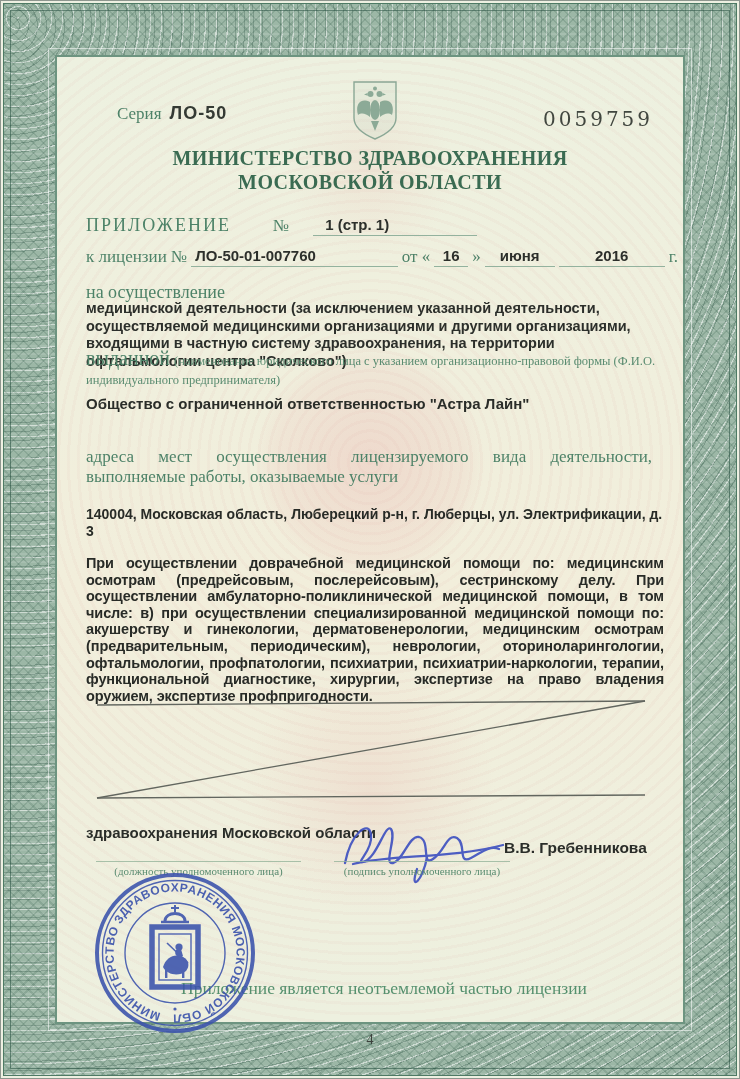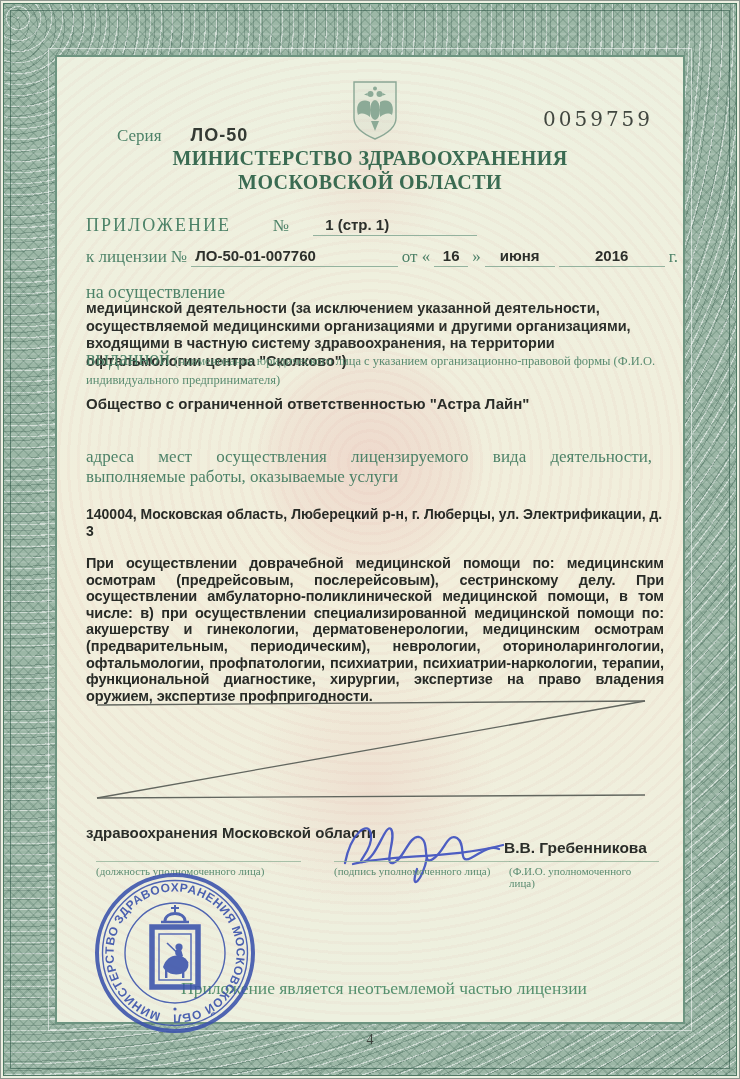--- a/index.html
+++ b/index.html
@@ -35,21 +35,21 @@
       radial-gradient(circle 120px at 50% 12%, rgba(236,190,180,.22), rgba(236,190,180,0) 70%),
       radial-gradient(circle 175px at 50% 76%, rgba(232,170,164,.22), rgba(232,170,164,0) 72%),
       repeating-radial-gradient(circle at 50% 42%, rgba(214,140,140,.06) 0 3px, rgba(214,140,140,0) 3px 10px),
       linear-gradient(180deg,#edf1e0,#f2eedb 55%,#edf0df);
   }
   
   .content{position:absolute;inset:0;}
   .abs{position:absolute;}
   .green{color:var(--green-label,#4d8268);}
 
-  .series-row{left:116px;top:124px;display:flex;align-items:baseline;gap:29px;}
+  .series-row{left:116px;top:102px;display:flex;align-items:baseline;gap:8px;}
   .series-label{font-size:17px;}
   .series-value{font-family:"Liberation Sans",sans-serif;font-weight:700;font-size:18px;color:#343a34;letter-spacing:1px;}
   .serial{left:542px;top:106px;font-family:"DejaVu Serif",serif;font-size:20px;letter-spacing:3px;color:#41463f;}
   .arms{left:349px;top:79px;}
   .title{left:0;right:0;top:145px;text-align:center;font-weight:700;font-size:20px;line-height:24px;color:var(--title-green,#3a6b52);letter-spacing:.4px;}
 
   .appendix-row{left:85px;top:214px;display:flex;align-items:flex-end;gap:24px;}
   .appendix-label{font-size:18px;letter-spacing:2px;}
   .num-sign{font-size:17px;margin-left:18px;}
   .fill-cell{border-bottom:1px solid #93b29e;padding:0 0 2px 0;}
@@ -72,21 +72,21 @@
 
   .addr-label{left:85px;top:446px;width:566px;font-size:17px;line-height:19.5px;text-align:justify;}
   .addr-value{left:85px;top:505px;width:578px;font-family:"Liberation Sans",sans-serif;font-weight:700;font-size:14px;line-height:16.5px;color:#282b27;}
   .services{left:85px;top:554px;width:578px;font-family:"Liberation Sans",sans-serif;font-weight:700;font-size:14.5px;line-height:16.6px;color:#282b27;text-align:justify;letter-spacing:-.1px;}
 
   .zlines{left:88px;top:696px;}
 
   .sig-pos{left:85px;top:823px;font-family:"Liberation Sans",sans-serif;font-weight:700;font-size:15px;line-height:17px;color:#2a2d29;}
   .sig-svg{left:330px;top:806px;}
   .sig-name{left:503px;top:838px;font-family:"Liberation Sans",sans-serif;font-weight:700;font-size:15.5px;color:#2a2d29;}
-  .caption{font-size:11px;color:#5a8c71;text-align:left;border-top:1px solid rgba(150,180,155,.8);padding-top:3px;}
+  .caption{font-size:11px;color:#5a8c71;text-align:center;border-top:1px solid rgba(150,180,155,.8);padding-top:3px;}
   .cap1{left:95px;top:860px;width:205px;}
   .cap2{left:333px;top:860px;width:176px;}
   .cap3{left:508px;top:860px;width:150px;}
 
   .footer-note{left:180px;top:977px;font-size:17.5px;color:#55906e;}
   .stamp{left:90px;top:868px;}
   .pagenum{left:0;right:0;top:1031px;text-align:center;font-size:14px;color:#3c413c;}
 </style>
 </head>
 <body>
@@ -172,21 +172,20 @@
         <path d="M14,56 C20,26 38,12 40,28 C42,44 24,56 32,55 C46,52 54,16 60,22 C66,30 52,58 62,56 C72,54 78,28 88,30 C100,33 90,60 102,52 C114,44 116,26 126,31 C136,37 126,58 140,51 C150,46 158,38 168,42"></path>
         <path d="M22,57 C62,47 120,52 172,38"></path>
         <path d="M96,50 C92,74 78,86 86,62"></path>
       </g>
     </svg>
 
     <div class="abs sig-name">В.В. Гребенникова</div>
 
     <div class="abs caption cap1">(должность уполномоченного лица)</div>
     <div class="abs caption cap2">(подпись уполномоченного лица)</div>
-    <div class="abs caption cap3">(Ф.И.О. уполномоченного лица)</div>
 
     <div class="abs footer-note">Приложение является неотъемлемой частью лицензии</div>
 
     <svg class="abs stamp" width="168" height="168" viewBox="0 0 168 168">
       <defs>
         <path id="ringpath" d="M84,145.5 A61.5,61.5 0 1 1 84.12,145.5"></path>
       </defs>
       <g stroke="var(--stamp-blue,#3a52ac)" fill="none" opacity=".88">
         <circle cx="84" cy="84" r="78" stroke-width="4"></circle>
         <circle cx="84" cy="84" r="72.5" stroke-width="1.4"></circle>

